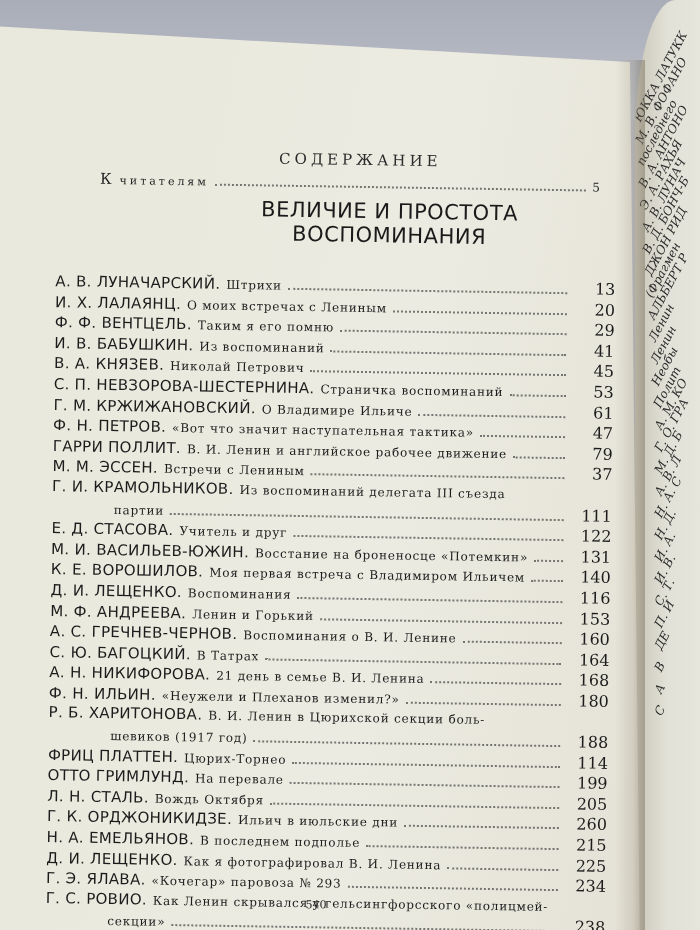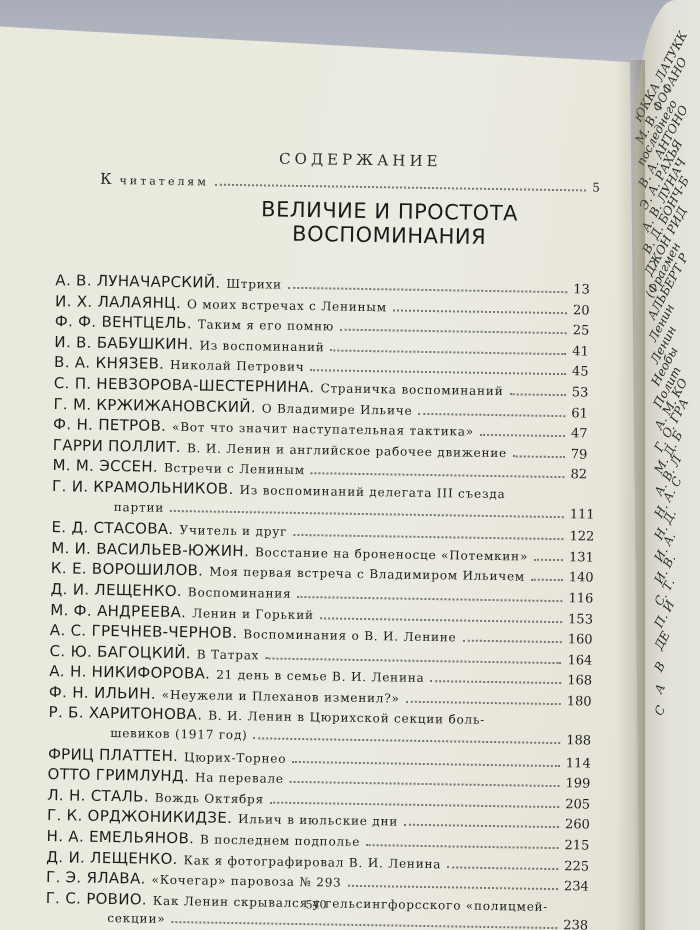--- a/index.html
+++ b/index.html
@@ -59,21 +59,21 @@
     }
     .entries { position: absolute; left: 52px; top: 275px; width: 560px; }
     .entry { position: relative; height: 20.6px; display: flex; align-items: baseline; font-size: 13px; }
     .entry.cont { padding-left: 62px; }
     .entry .author {
       font-family: "DejaVu Sans", sans-serif; font-size: 15px; letter-spacing: 0.3px; white-space: nowrap;
     }
     .entry .title { font-size: 12px; letter-spacing: 0.8px; margin-left: 6px; white-space: nowrap; }
     .entry.cont .title { margin-left: 0; }
     .entry .pg {
-      width: 42px; text-align: left; font-family: "DejaVu Serif", serif; font-size: 13px;
+      width: 42px; text-align: right; font-family: "DejaVu Serif", serif; font-size: 16px;
       margin-left: auto;
     }
     .entry .dots { margin-left: 6px; }
     .folio {
       position: absolute; left: 312px; top: 898px; font-size: 11px; color: #222;
     }
   </style>
 </head>
 <body>
 
@@ -138,21 +138,21 @@
       <div class="entry">
         <span class="author">И. Х. ЛАЛАЯНЦ.</span>
         <span class="title">О моих встречах с Лениным</span>
         <span class="dots"></span>
         <span class="pg">20</span>
       </div>
       <div class="entry">
         <span class="author">Ф. Ф. ВЕНТЦЕЛЬ.</span>
         <span class="title">Таким я его помню</span>
         <span class="dots"></span>
-        <span class="pg">25</span>
+        <span class="pg">29</span>
       </div>
       <div class="entry">
         <span class="author">И. В. БАБУШКИН.</span>
         <span class="title">Из воспоминаний</span>
         <span class="dots"></span>
         <span class="pg">41</span>
       </div>
       <div class="entry">
         <span class="author">В. А. КНЯЗЕВ.</span>
         <span class="title">Николай Петрович</span>
@@ -180,21 +180,21 @@
       <div class="entry">
         <span class="author">ГАРРИ ПОЛЛИТ.</span>
         <span class="title">В. И. Ленин и английское рабочее движение</span>
         <span class="dots"></span>
         <span class="pg">79</span>
       </div>
       <div class="entry">
         <span class="author">М. М. ЭССЕН.</span>
         <span class="title">Встречи с Лениным</span>
         <span class="dots"></span>
-        <span class="pg">82</span>
+        <span class="pg">37</span>
       </div>
       <div class="entry">
         <span class="author">Г. И. КРАМОЛЬНИКОВ.</span>
         <span class="title">Из воспоминаний делегата III съезда</span>
         <span class="pg"></span>
       </div>
       <div class="entry cont">
         <span class="title">партии</span>
         <span class="dots"></span>
         <span class="pg">111</span>

